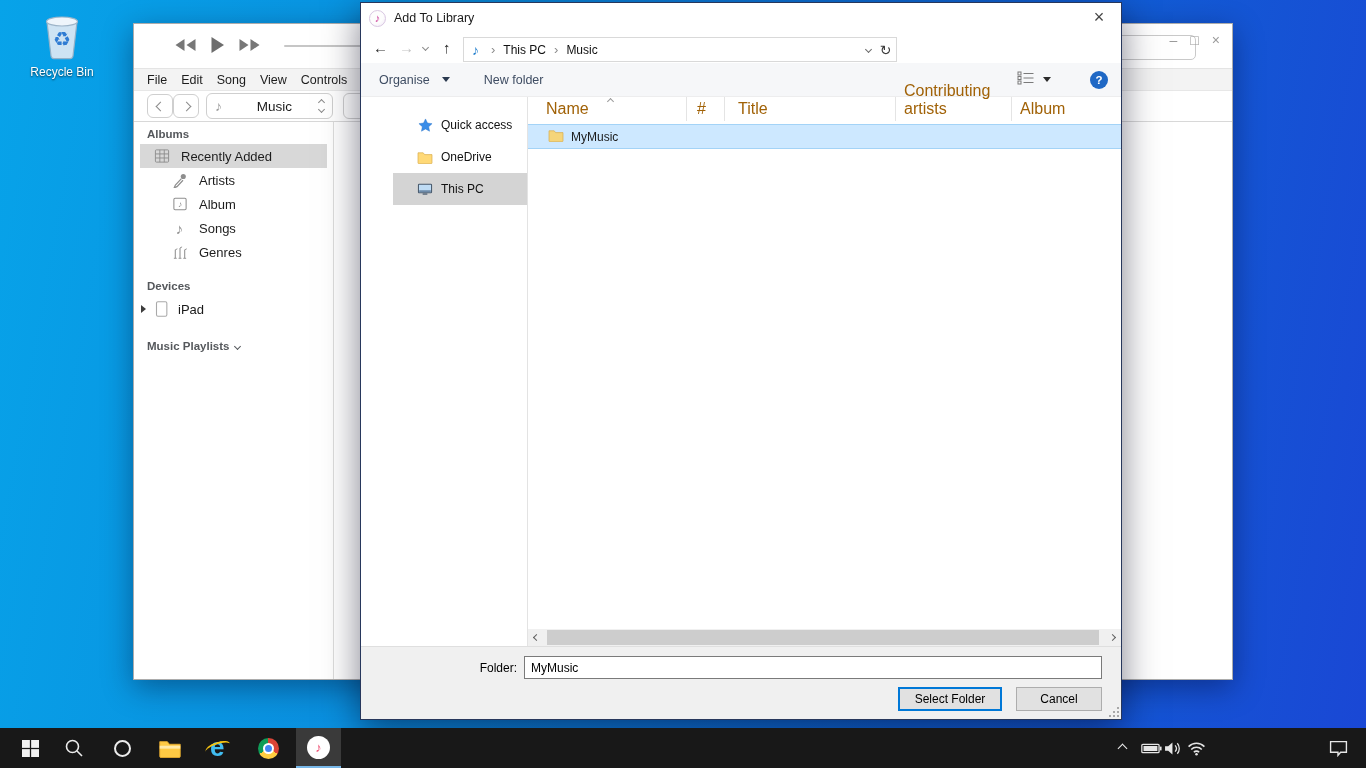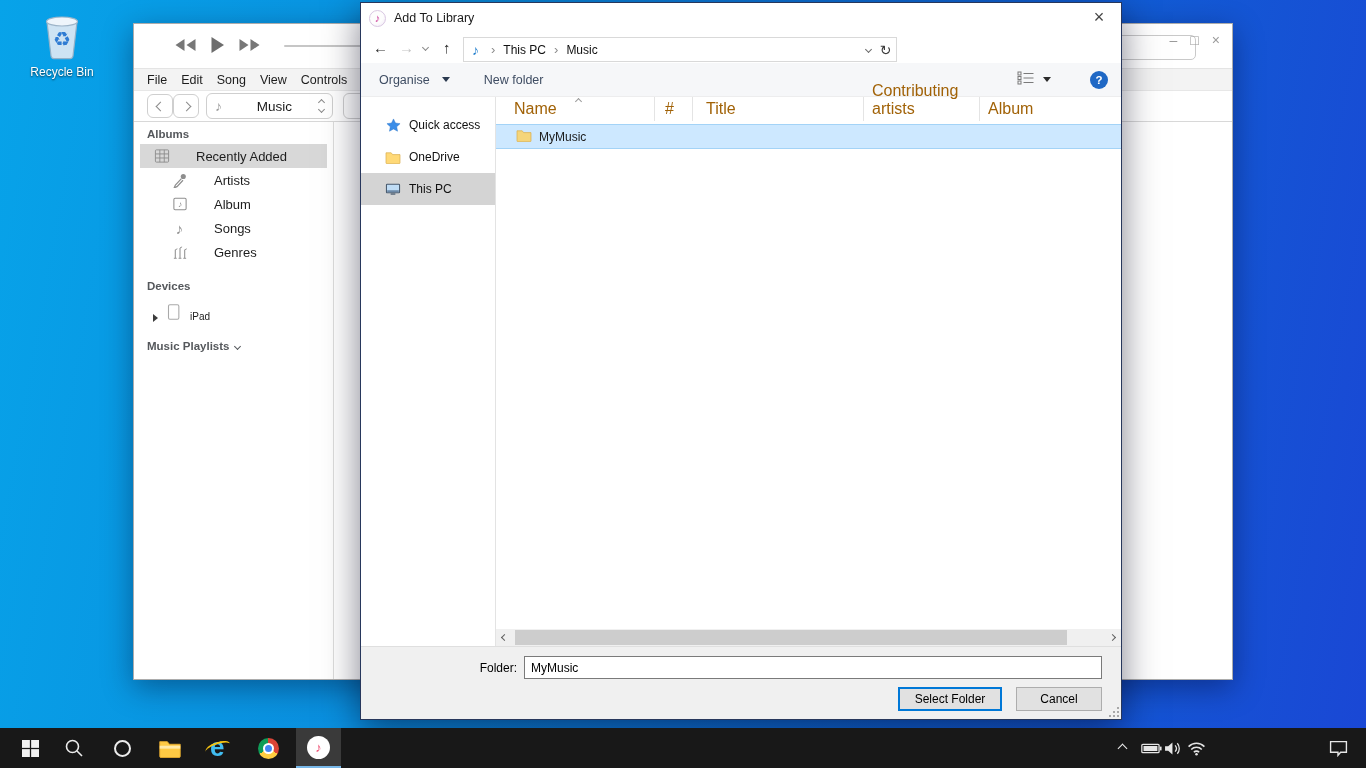--- a/index.html
+++ b/index.html
@@ -36,23 +36,23 @@
   .it-selector .note { color:#9a9a9a; font-size:14px; margin-right:8px; }
   .it-selector .sel-label { font-size:13.5px; flex:1; text-align:center; }
   .it-partialbtn { position:absolute; left:209px; top:2px; width:30px; height:26px; border:1px solid #cfcfcf;
     border-radius:6px; background:#fff; }
   .it-body { position:absolute; left:0; top:98px; right:0; bottom:0; display:flex; }
   .it-sidebar { width:200px; border-right:1px solid #dcdcdc; padding-top:6px; background:#fff; }
   .sec-h { font-size:11.5px; font-weight:bold; color:#55585c; margin:0 0 4px 13px; }
   .sit { height:24px; display:flex; align-items:center; padding-left:37px; font-size:13px; color:#1d1d1d; }
   .sit.selected { background:#d8d8d8; margin:0 6px; padding-left:13px; }
   .sit .ic { width:17px; display:flex; justify-content:center; color:#8e8e8e; }
-  .sit .lbl { margin-left:26px; }
+  .sit .lbl { margin-left:11px; }
   .devices-h { margin-top:16px; }
-  .ipad-row { height:26px; display:flex; align-items:flex-end; padding-left:19px; font-size:10px; }
+  .ipad-row { height:26px; display:flex; align-items:center; padding-left:7px; font-size:13px; }
   .disc { width:0; height:0; border-left:5px solid #3c3c3c; border-top:4px solid transparent;
     border-bottom:4px solid transparent; margin-right:5px; }
   .playlists-h { margin-top:18px; display:flex; align-items:center; }
   .it-main { flex:1; background:#fff; }
 
   
   .chev { display:inline-block; width:7px; height:7px; border-left:1.5px solid #8a8a8a; border-bottom:1.5px solid #8a8a8a; }
   .chev.left  { transform:rotate(45deg); }
   .chev.right { transform:rotate(-135deg); }
   .chev.down  { transform:rotate(-45deg); }
@@ -88,21 +88,21 @@
   .dlg-toolbar { height:34px; background:#f6f7f9; display:flex; align-items:center; position:relative;
     color:#3f4d63; font-size:12.5px; border-bottom:1px solid #ededee; }
   .tb-btn { display:flex; align-items:center; gap:6px; }
   .organise { margin-left:18px; }
   .newfolder { margin-left:34px; }
   .tb-dd { color:#2b2b2b; font-size:10px; }
   .view-group { position:absolute; right:70px; display:flex; align-items:center; gap:8px; }
   .help-btn { position:absolute; right:13px; width:18px; height:18px; border-radius:50%; background:#1f68c5;
     color:#fff; font-size:11.5px; font-weight:bold; display:flex; align-items:center; justify-content:center; }
   .dlg-body { flex:1; display:flex; min-height:0; }
-  .dlg-left { width:135px; border-right:1px solid #e3e3e3; padding-top:12px; background:#fff; }
+  .dlg-left { width:135px; border-right:1px solid #e3e3e3; padding-top:12px; background:#fff;margin-left:32px; }
   .lp-item { height:32px; display:flex; align-items:center; padding-left:24px; font-size:12px; color:#111; }
   .lp-item.selected { background:#d4d4d4; }
   .lp-item .ic { width:16px; display:flex; justify-content:center; }
   .lp-item .lbl { margin-left:8px; }
   .dlg-files { flex:1; display:flex; flex-direction:column; min-width:0; }
   .fhdr { height:24px; display:flex; color:#a16207; font-size:16px; position:relative; }
   .hcell { display:flex; align-items:flex-end; padding-bottom:3px; border-right:1px solid #e4e4e4; position:relative; }
   .hcell:last-child { border-right:none; flex:1; }
   .sort-caret { position:absolute; top:2px; left:80px; }
   .rows { flex:1; background:#fff; padding-top:3px; }

